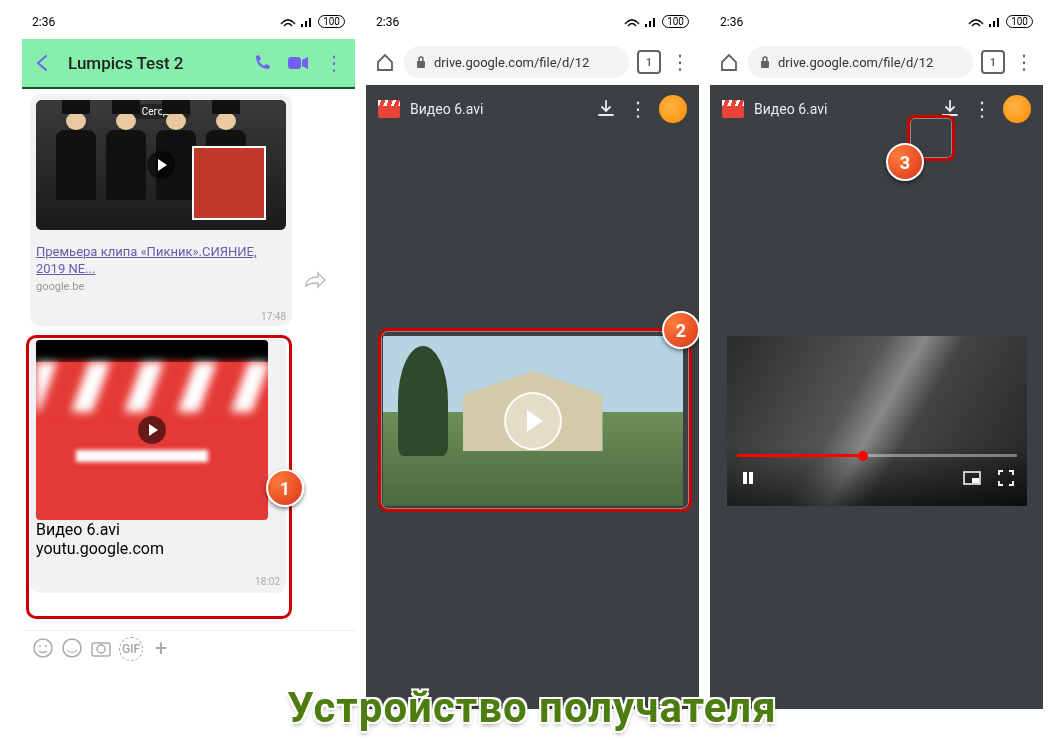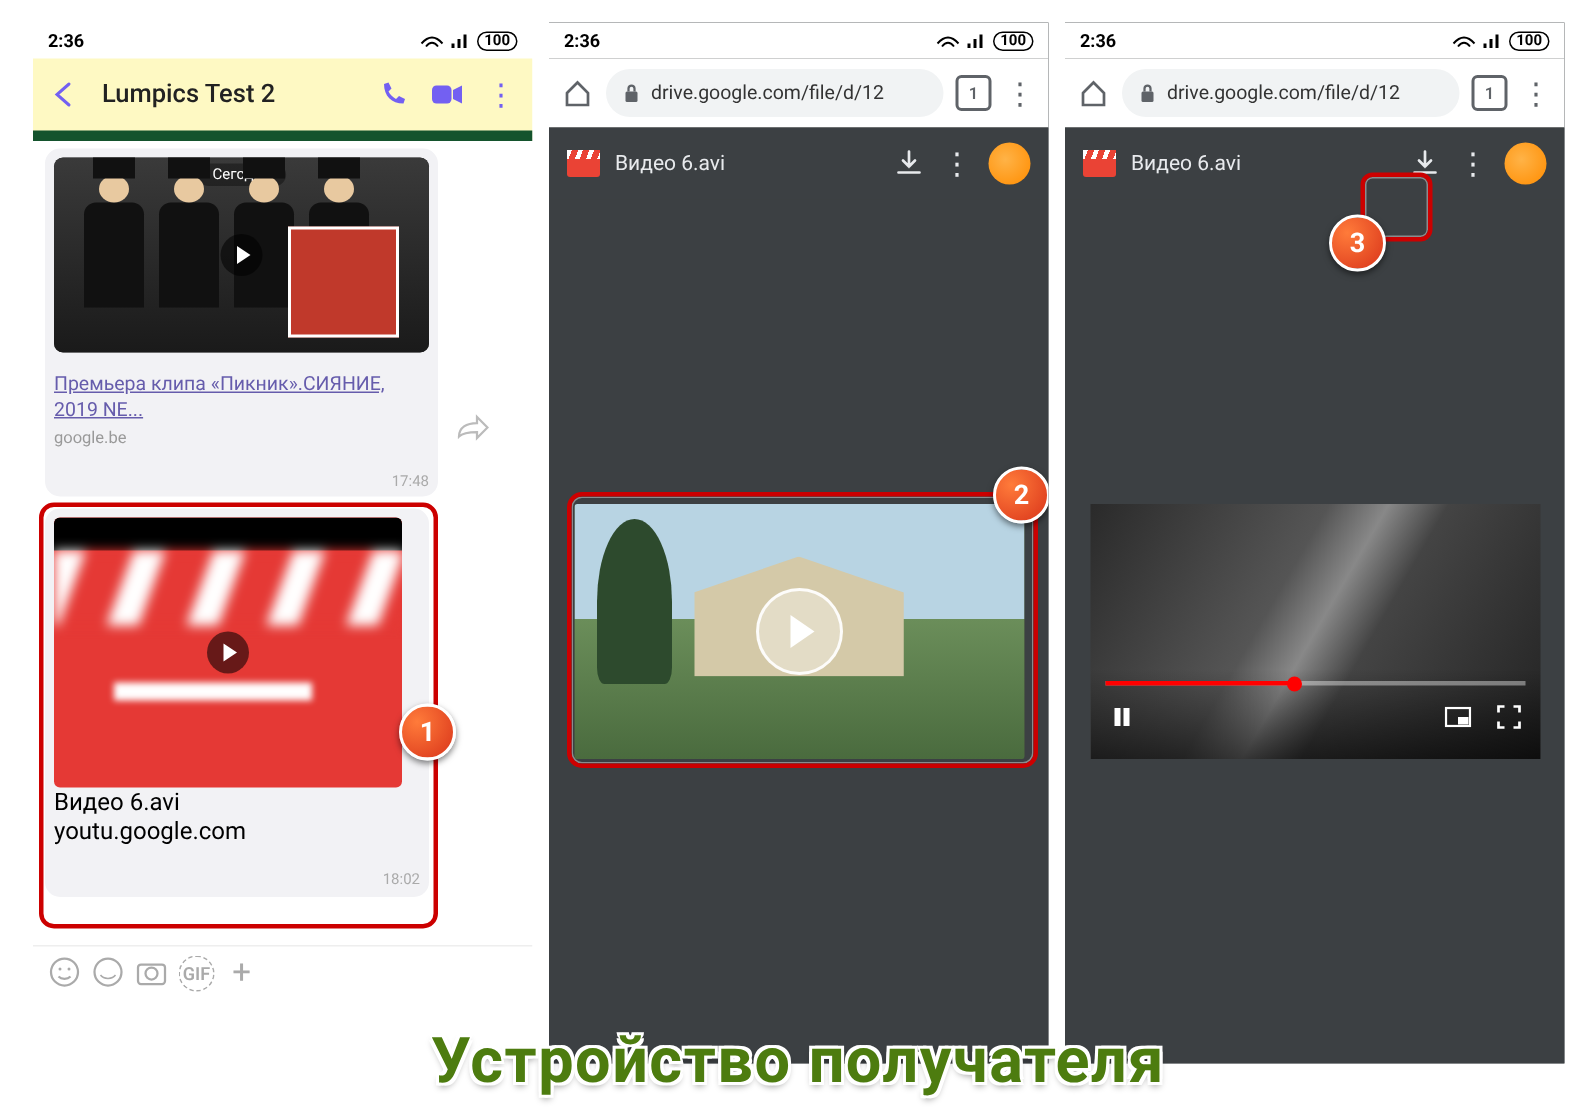--- a/index.html
+++ b/index.html
@@ -2,25 +2,25 @@
 <html><head>
 <meta charset="utf-8">
 <style>
 body{margin:0;font-family:-apple-system,Roboto,Arial,sans-serif;background:#fff}
 .canvas{position:relative;width:1064px;height:740px;background:#fff;overflow:hidden}
 .phone{position:absolute;top:15px;width:333px;height:694px;background:#fff;border-radius:0;overflow:hidden}
 .p1{left:22px}
 .p2{left:366px;background:#3c4043}
 .p3{left:710px;background:#3c4043}
 
-.sb{height:24px;display:flex;align-items:center;justify-content:space-between;padding:0 10px;font-size:12px;color:#000;font-weight:700}
+.sb{height:24px;display:flex;align-items:flex-start;justify-content:space-between;padding:0 10px;font-size:12px;color:#000;font-weight:400}
 .sb-dark{color:#fff}
 .sb-right{display:flex;align-items:center;gap:4px}
 
-.vh{height:48px;display:flex;align-items:center;padding:0 10px;background:#fef9c3;gap:14px;border-bottom:7px solid #14532d}
+.vh{height:48px;display:flex;align-items:center;padding:0 10px;background:#86efac;gap:14px;border-bottom:2px solid #14532d}
 .vh .title{flex:1;font-size:17px;font-weight:500;color:#222}
 
 .ic{display:inline-flex;width:22px;height:22px;align-items:center;justify-content:center}
 
 .chat{height:calc(100% - 24px - 48px - 72px);overflow:hidden;background:#fff;padding:0 8px}
 .msg{background:#f2f2f5;border-radius:10px;margin:6px 0;padding:6px 6px 4px;position:relative;max-width:250px}
 .linkcard .thumb{width:100%;height:130px;background:#222;border-radius:6px;position:relative;overflow:hidden}
 .linkcard .lt{color:#665cac;font-size:13px;text-decoration:underline;margin:14px 0 2px;line-height:1.3}
 .linkcard .dn{color:#999;font-size:11px}
 .time{color:#aaa;font-size:10px;text-align:right;margin-top:18px}

